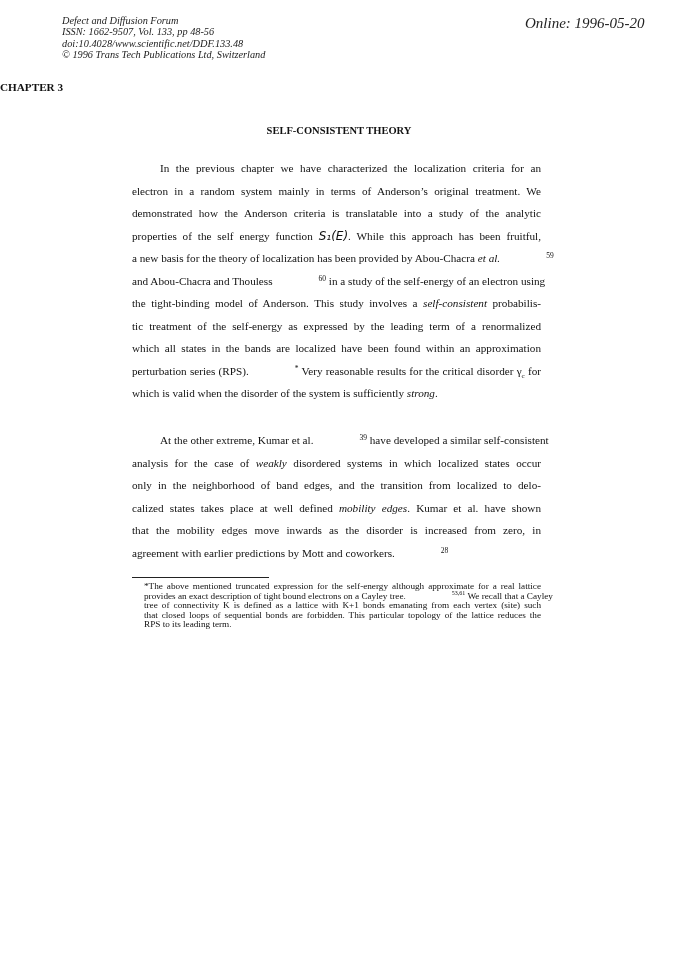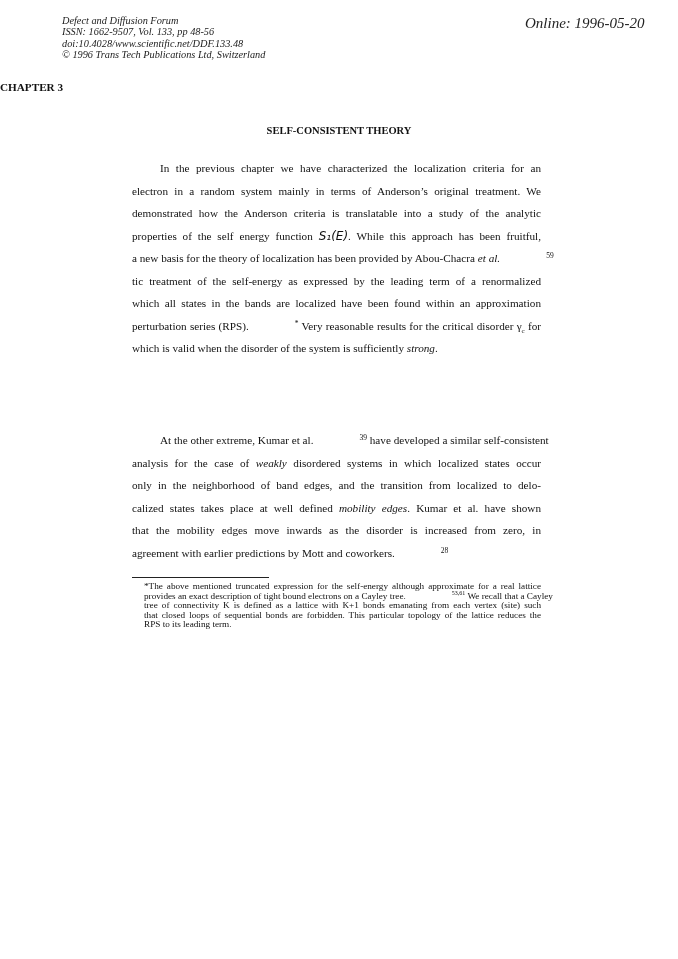--- a/index.html
+++ b/index.html
@@ -31,20 +31,22 @@
 
 <div class="chap">CHAPTER 3</div>
 <div class="title">SELF-CONSISTENT THEORY</div>
 
 <div class="body" style="top:157px;">
   <div class="line indent">In the previous chapter we have characterized the localization criteria for an</div>
   <div class="line">electron in a random system mainly in terms of Anderson’s original treatment.  We</div>
   <div class="line">demonstrated how the Anderson criteria is translatable into a study of the analytic</div>
   <div class="line"><span>properties of the self energy function </span><i style="font-family:'DejaVu Sans',sans-serif;font-size:12px;">S₁(E)</i><span>.  While this approach has been fruitful,</span></div>
   <div class="line"><span>a new basis for the theory of localization has been provided by Abou-Chacra </span><i>et al.</i><sup>59</sup></div>
+  <div class="line"><span>and Abou-Chacra and Thouless</span><sup>60</sup><span> in a study of the self-energy of an electron using</span></div>
+  <div class="line"><span>the tight-binding model of Anderson.  This study involves a </span><i>self-consistent</i><span> probabilis-</span></div>
   <div class="line">tic treatment of the self-energy as expressed by the leading term of a renormalized</div>
   <div class="line">which all states in the bands are localized have been found within an approximation</div>
   <div class="line"><span>perturbation series (RPS).</span><sup>*</sup><span>  Very reasonable results for the critical disorder γ</span><sub style="font-size:7px;">c</sub><span> for</span></div>
   <div class="line last"><span>which is valid when the disorder of the system is sufficiently </span><i>strong</i><span>.</span></div>
 </div>
 
 <div class="body" style="top:419px;margin-top:10px;">
   <div class="line indent"><span>At the other extreme, Kumar et al.</span><sup>39</sup><span> have developed a similar self-consistent</span></div>
   <div class="line"><span>analysis for the case of </span><i>weakly</i><span> disordered systems in which localized states occur</span></div>
   <div class="line">only in the neighborhood of band edges, and the transition from localized to delo-</div>

